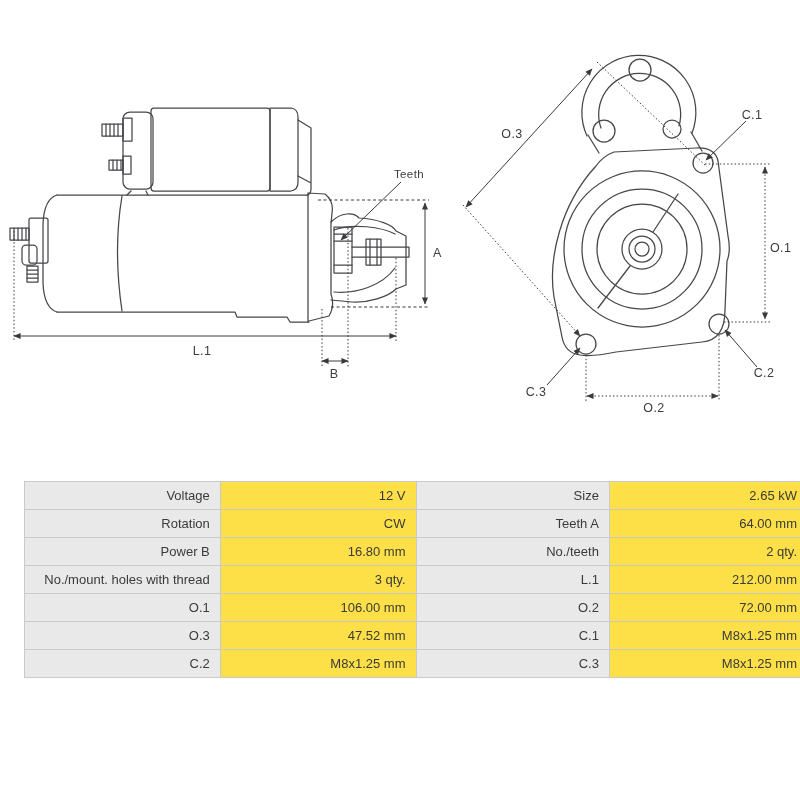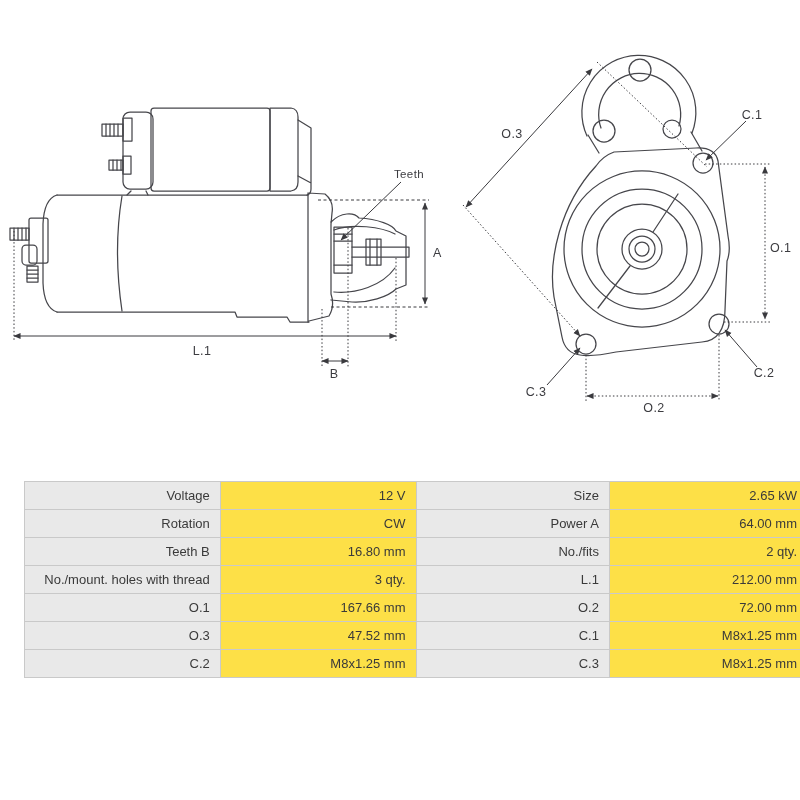--- a/index.html
+++ b/index.html
@@ -154,38 +154,38 @@
     <tbody>
       <tr>
         <td class="lbl">Voltage</td>
         <td class="val">12 V</td>
         <td class="lbl">Size</td>
         <td class="val">2.65 kW</td>
       </tr>
       <tr>
         <td class="lbl">Rotation</td>
         <td class="val">CW</td>
-        <td class="lbl">Power A</td>
+        <td class="lbl">Teeth A</td>
         <td class="val">64.00 mm</td>
       </tr>
       <tr>
-        <td class="lbl">Teeth B</td>
+        <td class="lbl">Power B</td>
         <td class="val">16.80 mm</td>
-        <td class="lbl">No./fits</td>
+        <td class="lbl">No./teeth</td>
         <td class="val">2 qty.</td>
       </tr>
       <tr>
         <td class="lbl">No./mount. holes with thread</td>
         <td class="val">3 qty.</td>
         <td class="lbl">L.1</td>
         <td class="val">212.00 mm</td>
       </tr>
       <tr>
         <td class="lbl">O.1</td>
-        <td class="val">167.66 mm</td>
+        <td class="val">106.00 mm</td>
         <td class="lbl">O.2</td>
         <td class="val">72.00 mm</td>
       </tr>
       <tr>
         <td class="lbl">O.3</td>
         <td class="val">47.52 mm</td>
         <td class="lbl">C.1</td>
         <td class="val">M8x1.25 mm</td>
       </tr>
       <tr>

